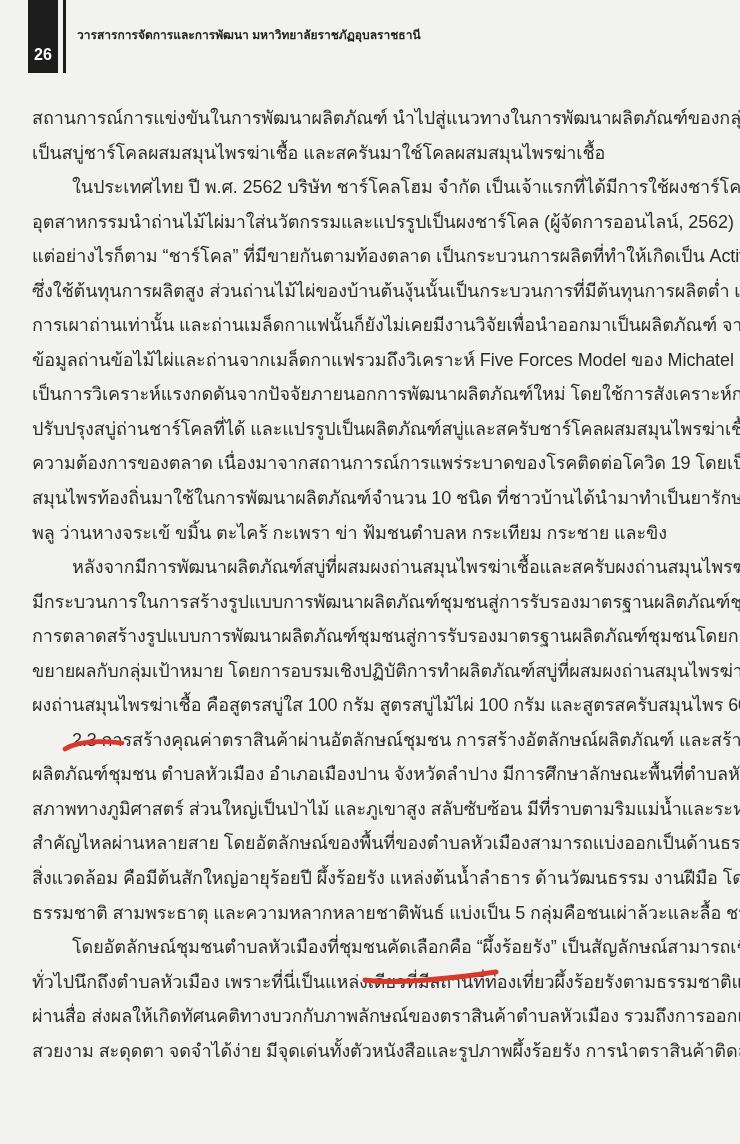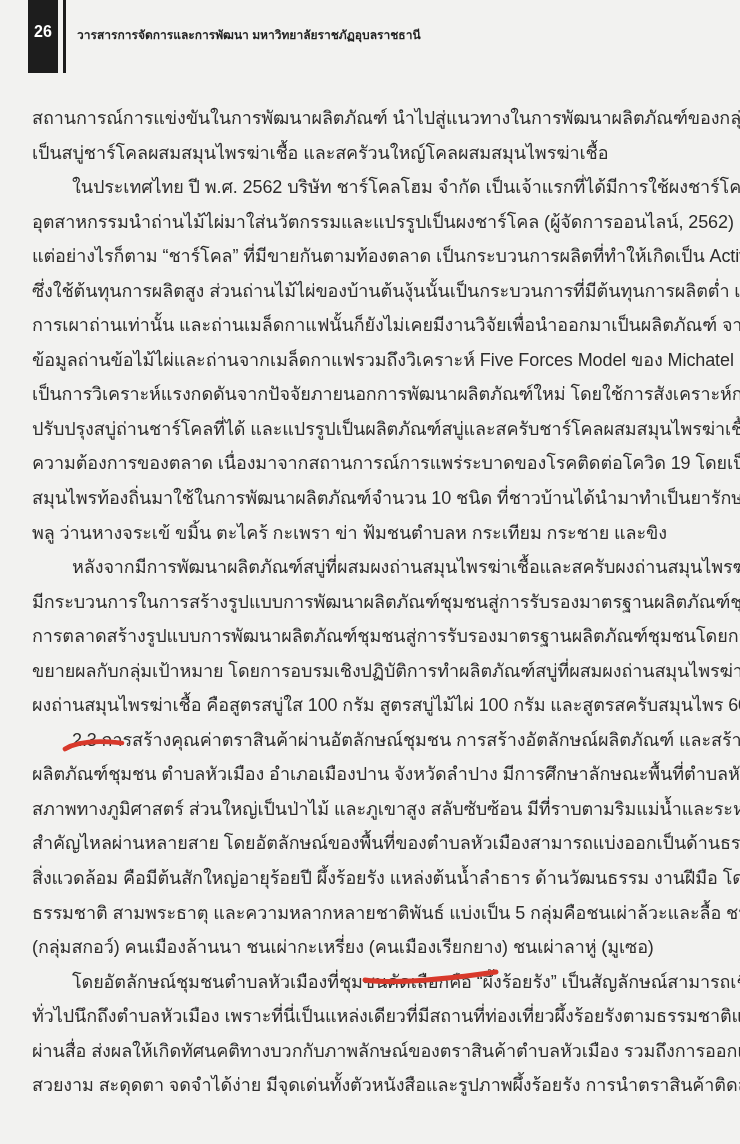--- a/index.html
+++ b/index.html
@@ -6,21 +6,21 @@
   body{
     width:740px;height:1144px;position:relative;overflow:hidden;
     background:#f2f2f0;
     font-family:"Liberation Sans","DejaVu Sans",sans-serif;
     -webkit-font-smoothing:antialiased;
   }
   
   .page-num-box{
     position:absolute;left:28px;top:0;width:30px;height:73px;
     background:#1d1d1d;color:#ffffff;
-    display:flex;align-items:center;justify-content:center;
+    display:flex;align-items:flex-end;justify-content:center;
     padding-bottom:9px;box-sizing:border-box;
     font-size:16px;font-weight:bold;
   }
   .header-rule{
     position:absolute;left:63px;top:0;width:3px;height:73px;background:#1d1d1d;
   }
   .header-text{
     position:absolute;left:77px;top:25px;
     font-size:12px;font-weight:bold;line-height:20px;color:#1f1f1f;
     white-space:nowrap;
@@ -48,21 +48,21 @@
   <span>26</span>
 </div>
 <div class="header-rule"></div>
 <div class="header-text">
   <div>วารสารการจัดการและการพัฒนา มหาวิทยาลัยราชภัฏอุบลราชธานี</div>
 </div>
 
 <div class="body-text" id="body-text">
     <div class="para">
       <div class="line">สถานการณ์การแข่งขันในการพัฒนาผลิตภัณฑ์ นำไปสู่แนวทางในการพัฒนาผลิตภัณฑ์ของกลุ่มวิสาหกิจถ่านไม้ไผ่</div>
-      <div class="line">เป็นสบู่ชาร์โคลผสมสมุนไพรฆ่าเชื้อ และสครัวนใหญ์โคลผสมสมุนไพรฆ่าเชื้อ</div>
+      <div class="line">เป็นสบู่ชาร์โคลผสมสมุนไพรฆ่าเชื้อ และสครันมาใช์โคลผสมสมุนไพรฆ่าเชื้อ</div>
     </div>
     <div class="para">
       <div class="line indent">ในประเทศไทย ปี พ.ศ. 2562 บริษัท ชาร์โคลโฮม จำกัด เป็นเจ้าแรกที่ได้มีการใช้ผงชาร์โคลใน</div>
       <div class="line">อุตสาหกรรมนำถ่านไม้ไผ่มาใส่นวัตกรรมและแปรรูปเป็นผงชาร์โคล (ผู้จัดการออนไลน์, 2562) แต่อย่างไรก็ตาม</div>
       <div class="line">แต่อย่างไรก็ตาม “ชาร์โคล” ที่มีขายกันตามท้องตลาด เป็นกระบวนการผลิตที่ทำให้เกิดเป็น Activate Carbon</div>
       <div class="line">ซึ่งใช้ต้นทุนการผลิตสูง ส่วนถ่านไม้ไผ่ของบ้านต้นงุ้นนั้นเป็นกระบวนการที่มีต้นทุนการผลิตต่ำ เนื่องจากเป็นเพียง</div>
       <div class="line">การเผาถ่านเท่านั้น และถ่านเมล็ดกาแฟนั้นก็ยังไม่เคยมีงานวิจัยเพื่อนำออกมาเป็นผลิตภัณฑ์ จากการสังเคราะห์</div>
       <div class="line">ข้อมูลถ่านข้อไม้ไผ่และถ่านจากเมล็ดกาแฟรวมถึงวิเคราะห์ Five Forces Model ของ Michatel E. Porter ซึ่ง</div>
       <div class="line">เป็นการวิเคราะห์แรงกดดันจากปัจจัยภายนอกการพัฒนาผลิตภัณฑ์ใหม่ โดยใช้การสังเคราะห์กระบวนการ</div>
       <div class="line">ปรับปรุงสบู่ถ่านชาร์โคลที่ได้ และแปรรูปเป็นผลิตภัณฑ์สบู่และสครับชาร์โคลผสมสมุนไพรฆ่าเชื้อ ซึ่งกำลังเป็น</div>
@@ -77,21 +77,20 @@
       <div class="line">ขยายผลกับกลุ่มเป้าหมาย โดยการอบรมเชิงปฏิบัติการทำผลิตภัณฑ์สบู่ที่ผสมผงถ่านสมุนไพรฆ่าเชื้อและสครับ</div>
       <div class="line">ผงถ่านสมุนไพรฆ่าเชื้อ คือสูตรสบู่ใส 100 กรัม สูตรสบู่ไม้ไผ่ 100 กรัม และสูตรสครับสมุนไพร 60 กรัม</div>
     </div>
     <div class="para">
       <div class="line indent">2.3 การสร้างคุณค่าตราสินค้าผ่านอัตลักษณ์ชุมชน การสร้างอัตลักษณ์ผลิตภัณฑ์ และสร้างตราสินค้า</div>
       <div class="line">ผลิตภัณฑ์ชุมชน ตำบลหัวเมือง อำเภอเมืองปาน จังหวัดลำปาง มีการศึกษาลักษณะพื้นที่ตำบลหัวเมือง เห็นว่า</div>
       <div class="line">สภาพทางภูมิศาสตร์ ส่วนใหญ่เป็นป่าไม้ และภูเขาสูง สลับซับซ้อน มีที่ราบตามริมแม่น้ำและระหว่างภูเขา มีแม่น้ำ</div>
       <div class="line">สำคัญไหลผ่านหลายสาย โดยอัตลักษณ์ของพื้นที่ของตำบลหัวเมืองสามารถแบ่งออกเป็นด้านธรรมชาติและ</div>
       <div class="line">สิ่งแวดล้อม คือมีต้นสักใหญ่อายุร้อยปี ผึ้งร้อยรัง แหล่งต้นน้ำลำธาร ด้านวัฒนธรรม งานฝีมือ โดยมี ผ้าย้อมสี</div>
       <div class="line">ธรรมชาติ สามพระธาตุ และความหลากหลายชาติพันธ์ แบ่งเป็น 5 กลุ่มคือชนเผ่าล้วะและลื้อ ชนเผ่าปกาเกอะญอ</div>
-      <div class="line">(กลุ่มสกอว์) คนเมืองล้านนา ชนเผ่ากะเหรี่ยง (คนเมืองเรียกยาง) ชนเผ่าลาหู่ (มูเซอ)</div>
     </div>
     <div class="para">
       <div class="line indent">โดยอัตลักษณ์ชุมชนตำบลหัวเมืองที่ชุมชนคัดเลือกคือ “ผึ้งร้อยรัง” เป็นสัญลักษณ์สามารถเชื่อมโยงให้คน</div>
       <div class="line">ทั่วไปนึกถึงตำบลหัวเมือง เพราะที่นี่เป็นแหล่งเดียวที่มีสถานที่ท่องเที่ยวผึ้งร้อยรังตามธรรมชาติและคนทั่วไปรับรู้</div>
       <div class="line">ผ่านสื่อ ส่งผลให้เกิดทัศนคติทางบวกกับภาพลักษณ์ของตราสินค้าตำบลหัวเมือง รวมถึงการออกแบบมีความ</div>
       <div class="line">สวยงาม สะดุดตา จดจำได้ง่าย มีจุดเด่นทั้งตัวหนังสือและรูปภาพผึ้งร้อยรัง การนำตราสินค้าติดลงบนผลิตภัณฑ์</div>
     </div>
   </div>
 
 <svg class="annot annot-1" viewBox="0 0 64 18" xmlns="http://www.w3.org/2000/svg">

